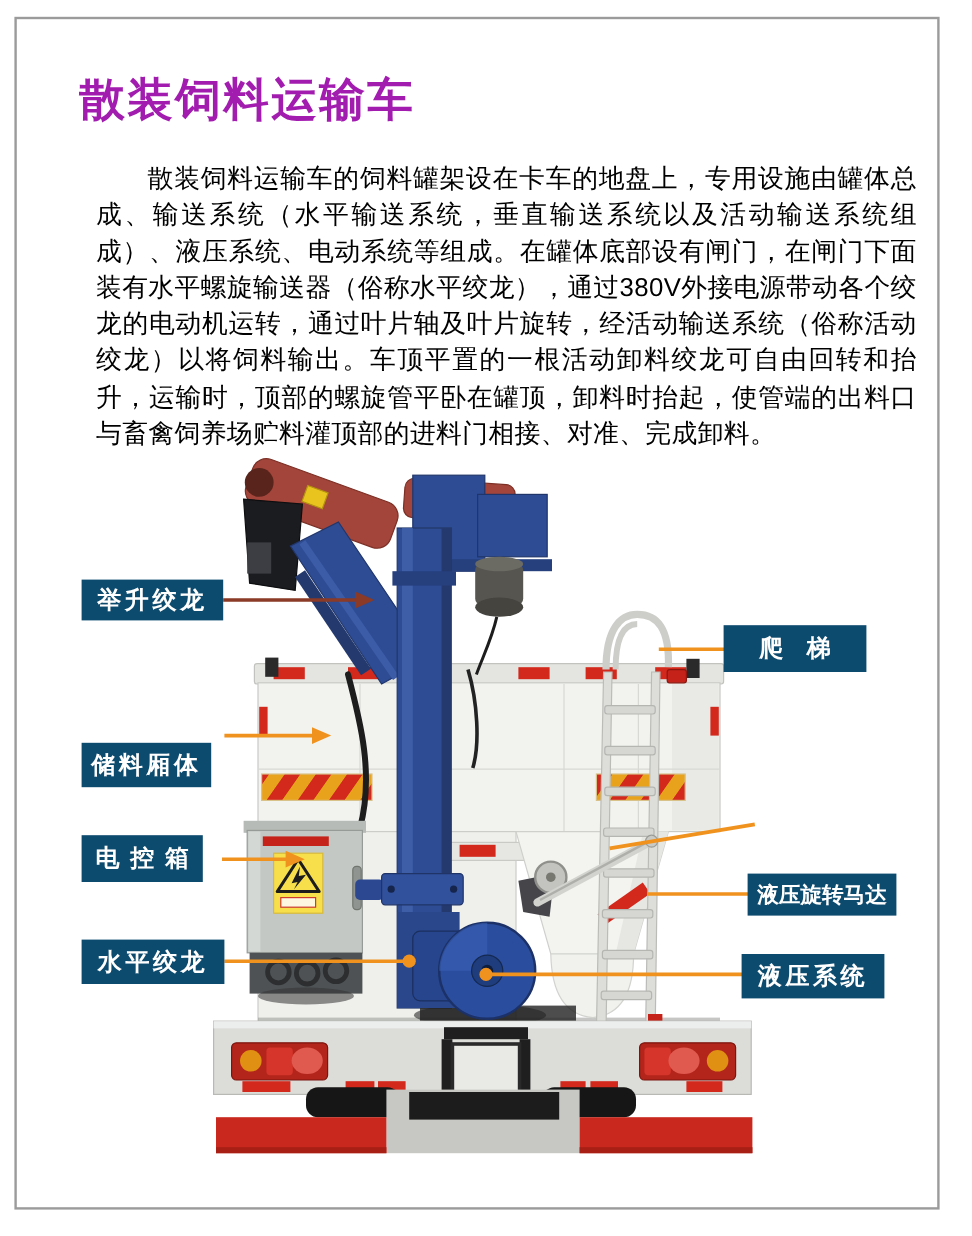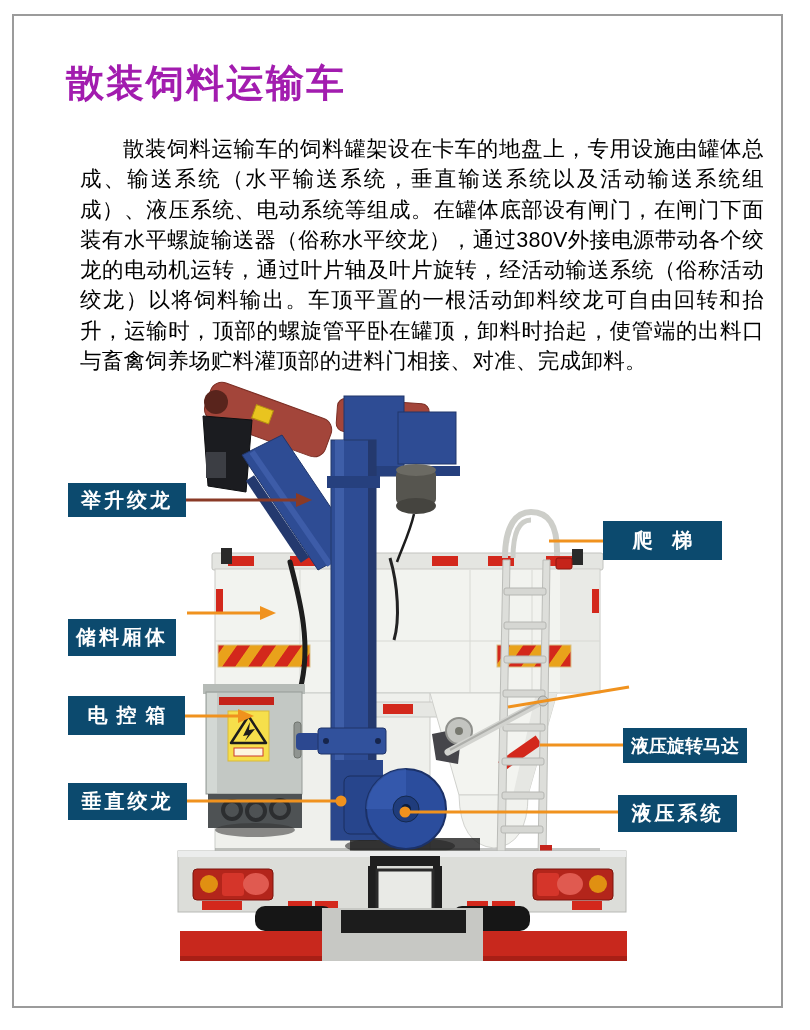--- a/index.html
+++ b/index.html
@@ -9,21 +9,21 @@
     border:2px solid #9b9b9b;background:#fff;box-sizing:border-box;}
   .title{position:absolute;left:66px;top:58px;margin:0;font-size:38px;font-weight:bold;
     color:#a21caf;letter-spacing:2px;}
   .para{position:absolute;left:64px;top:118px;width:684px;margin:16px;font-size:21.5px;
     line-height:30.3px;color:#000000;text-align:justify;text-indent:2em;letter-spacing:0.3px;}
   .art{position:absolute;left:0;top:0;width:810px;height:1030px;}
   .tag{position:absolute;background:#0c4a6e;color:#ffffff;font-weight:bold;font-size:20px;
     display:flex;align-items:center;justify-content:center;box-sizing:border-box;}
   .t1{left:68px;top:483px;width:118px;height:34px;letter-spacing:3px;}
   .t2{left:68px;top:595px;width:108px;height:37px;letter-spacing:3px;margin-top:24px;}
-  .t3{left:68px;top:696px;width:117px;height:39px;letter-spacing:9px;text-indent:9px;}
+  .t3{left:68px;top:696px;width:101px;height:39px;letter-spacing:9px;text-indent:9px;}
   .t4{left:68px;top:783px;width:119px;height:37px;letter-spacing:3px;}
   .t5{left:603px;top:521px;width:119px;height:39px;letter-spacing:7px;text-indent:7px;}
   .t6{left:628px;top:655px;width:122px;height:37px;letter-spacing:2px;}
   .t7{left:623px;top:728px;width:124px;height:35px;font-size:18px;letter-spacing:0px;font-family:Liberation Serif, serif;}
   .t8{left:618px;top:795px;width:119px;height:37px;letter-spacing:3px;}
 </style>
 </head>
 <body>
 
 <div class="page">
@@ -223,17 +223,17 @@
       <line x1="508" y1="707" x2="629" y2="687" stroke="#F0921E" stroke-width="3"></line>
       <line x1="540" y1="745" x2="624" y2="745" stroke="#F0921E" stroke-width="3"></line>
       <line x1="405" y1="812" x2="619" y2="812" stroke="#F0921E" stroke-width="3"></line>
       <circle cx="405" cy="812" r="5.5" fill="#F0921E"></circle>
     </g>
   </svg>
 
   <div class="tag t1">举升绞龙</div>
   <div class="tag t2">储料厢体</div>
   <div class="tag t3">电控箱</div>
-  <div class="tag t4">垂直绞龙</div>
+  <div class="tag t4">水平绞龙</div>
   <div class="tag t5">爬 梯</div>
   <div class="tag t7">液压旋转马达</div>
   <div class="tag t8">液压系统</div>
 </div>
 
 </body></html>

